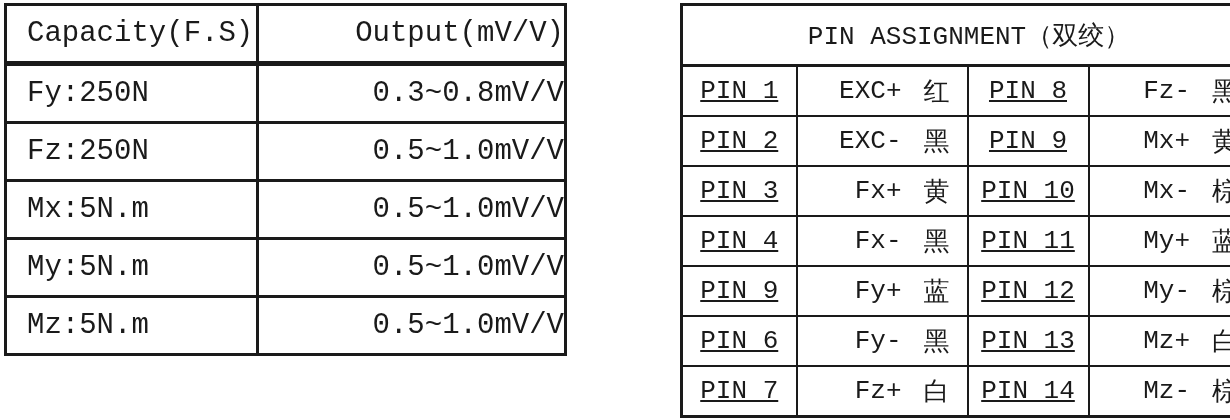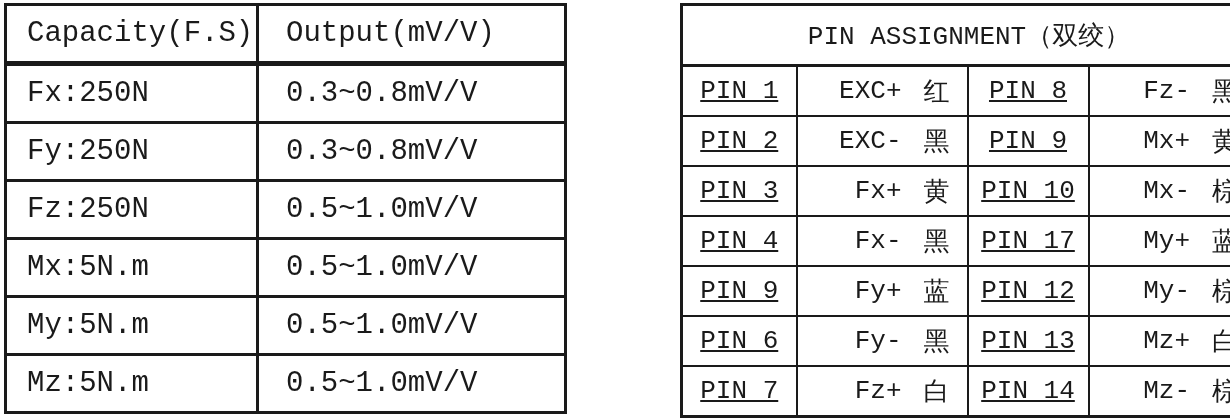--- a/index.html
+++ b/index.html
@@ -35,20 +35,21 @@
     font-weight: normal;
     padding: 0 0 0 20px;
     white-space: nowrap;
     overflow: hidden;
   }
   #cap-table thead th {
     border-bottom-width: 5px;
   }
   #cap-table .out-col {
     padding-left: 27px;
+    text-align: right;
   }
   
   #pin-table {
     left: 680px;
     top: 3px;
     width: 575px;
     font-size: 26px;
     border: 3px solid #1a1a1a;
   }
   #pin-table th {
@@ -88,24 +89,20 @@
     <col style="width:252px">
     <col style="width:308px">
   </colgroup>
   <thead>
     <tr>
       <th>Capacity(F.S)</th>
       <th class="out-col">Output(mV/V)</th>
     </tr>
   </thead>
   <tbody>
-    <tr>
-      <td>Fx:250N</td>
-      <td class="out-col">0.3~0.8mV/V</td>
-    </tr>
     <tr>
       <td>Fy:250N</td>
       <td class="out-col">0.3~0.8mV/V</td>
     </tr>
     <tr>
       <td>Fz:250N</td>
       <td class="out-col">0.5~1.0mV/V</td>
     </tr>
     <tr>
       <td>Mx:5N.m</td>
@@ -184,21 +181,21 @@
       </td>
     </tr>
     <tr>
       <td class="pin-col">PIN 4</td>
       <td>
         <div class="sig-wrap">
           <span class="sig-name">Fx-</span>
           <span class="sig-color">黑</span>
         </div>
       </td>
-      <td class="pin-col">PIN 17</td>
+      <td class="pin-col">PIN 11</td>
       <td>
         <div class="sig-wrap">
           <span class="sig-name">My+</span>
           <span class="sig-color">蓝</span>
         </div>
       </td>
     </tr>
     <tr>
       <td class="pin-col">PIN 9</td>
       <td>

